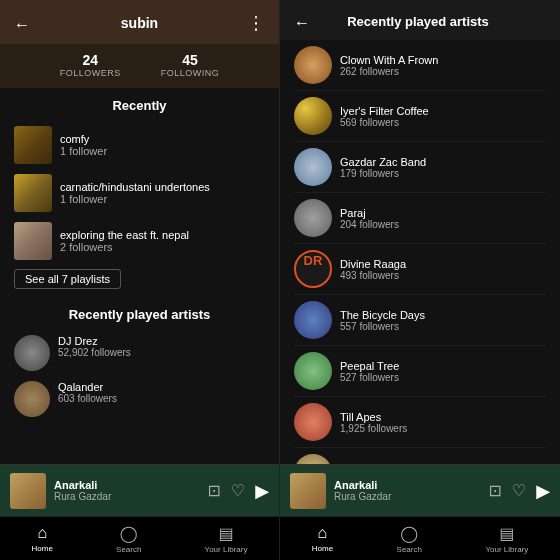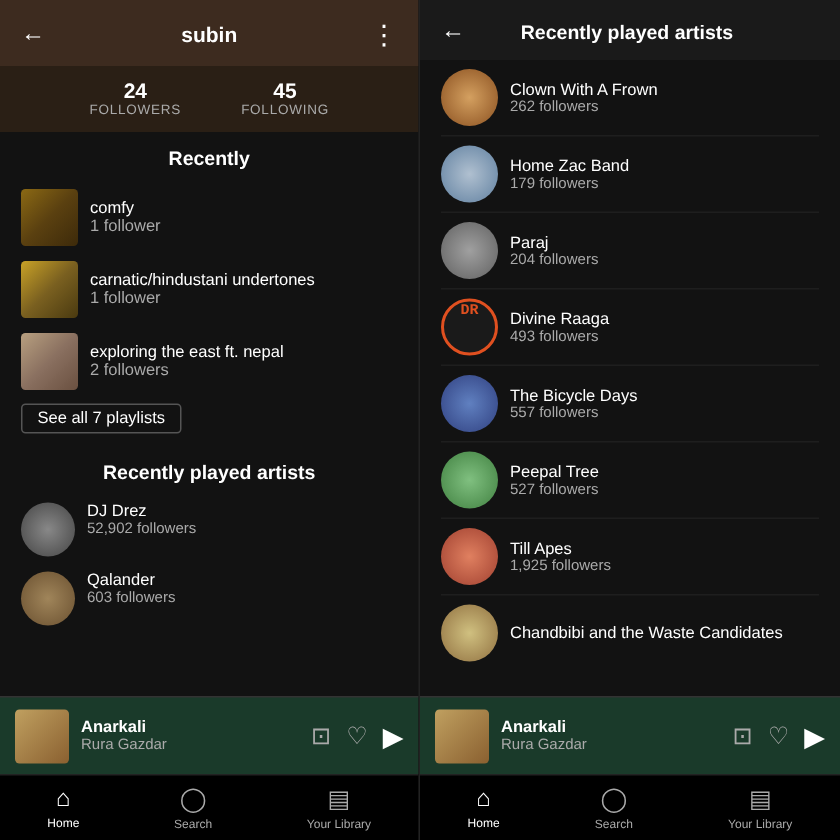--- a/index.html
+++ b/index.html
@@ -275,27 +275,26 @@
       font-weight: 500;
       color: #fff;
     }
     .ra-followers {
       font-size: 10px;
       color: #aaa;
     }
 
     
     .divine-logo {
-      font-size: 10px;
+      font-size: 13px;
       font-weight: 900;
       color: #e05020;
       text-align: center;
       line-height: 1;
       padding: 2px;
-      font-family: Liberation Mono, monospace;
     }
   </style>
 </head>
 <body>
 
 <div class="panel" id="left-panel">
   <div class="left-header">
     <span class="back-btn">←</span>
     <span class="header-title">subin</span>
     <span class="more-btn">⋮</span>
@@ -402,25 +401,32 @@
   <div class="right-content">
 
     <div class="right-artist-item">
       <div class="ra-avatar av-clown"></div>
       <div class="ra-info">
         <div class="ra-name">Clown With A Frown</div>
         <div class="ra-followers">262 followers</div>
       </div>
     </div>
 
+    <div class="right-artist-item">
+      <div class="ra-avatar av-iyer"></div>
+      <div class="ra-info">
+        <div class="ra-name">Iyer's Filter Coffee</div>
+        <div class="ra-followers">569 followers</div>
+      </div>
+    </div>
 
     <div class="right-artist-item">
       <div class="ra-avatar av-jason"></div>
       <div class="ra-info">
-        <div class="ra-name">Home Zac Band</div>
+        <div class="ra-name">Gazdar Zac Band</div>
         <div class="ra-followers">179 followers</div>
       </div>
     </div>
 
     <div class="right-artist-item">
       <div class="ra-avatar av-paraj"></div>
       <div class="ra-info">
         <div class="ra-name">Paraj</div>
         <div class="ra-followers">204 followers</div>
       </div>

